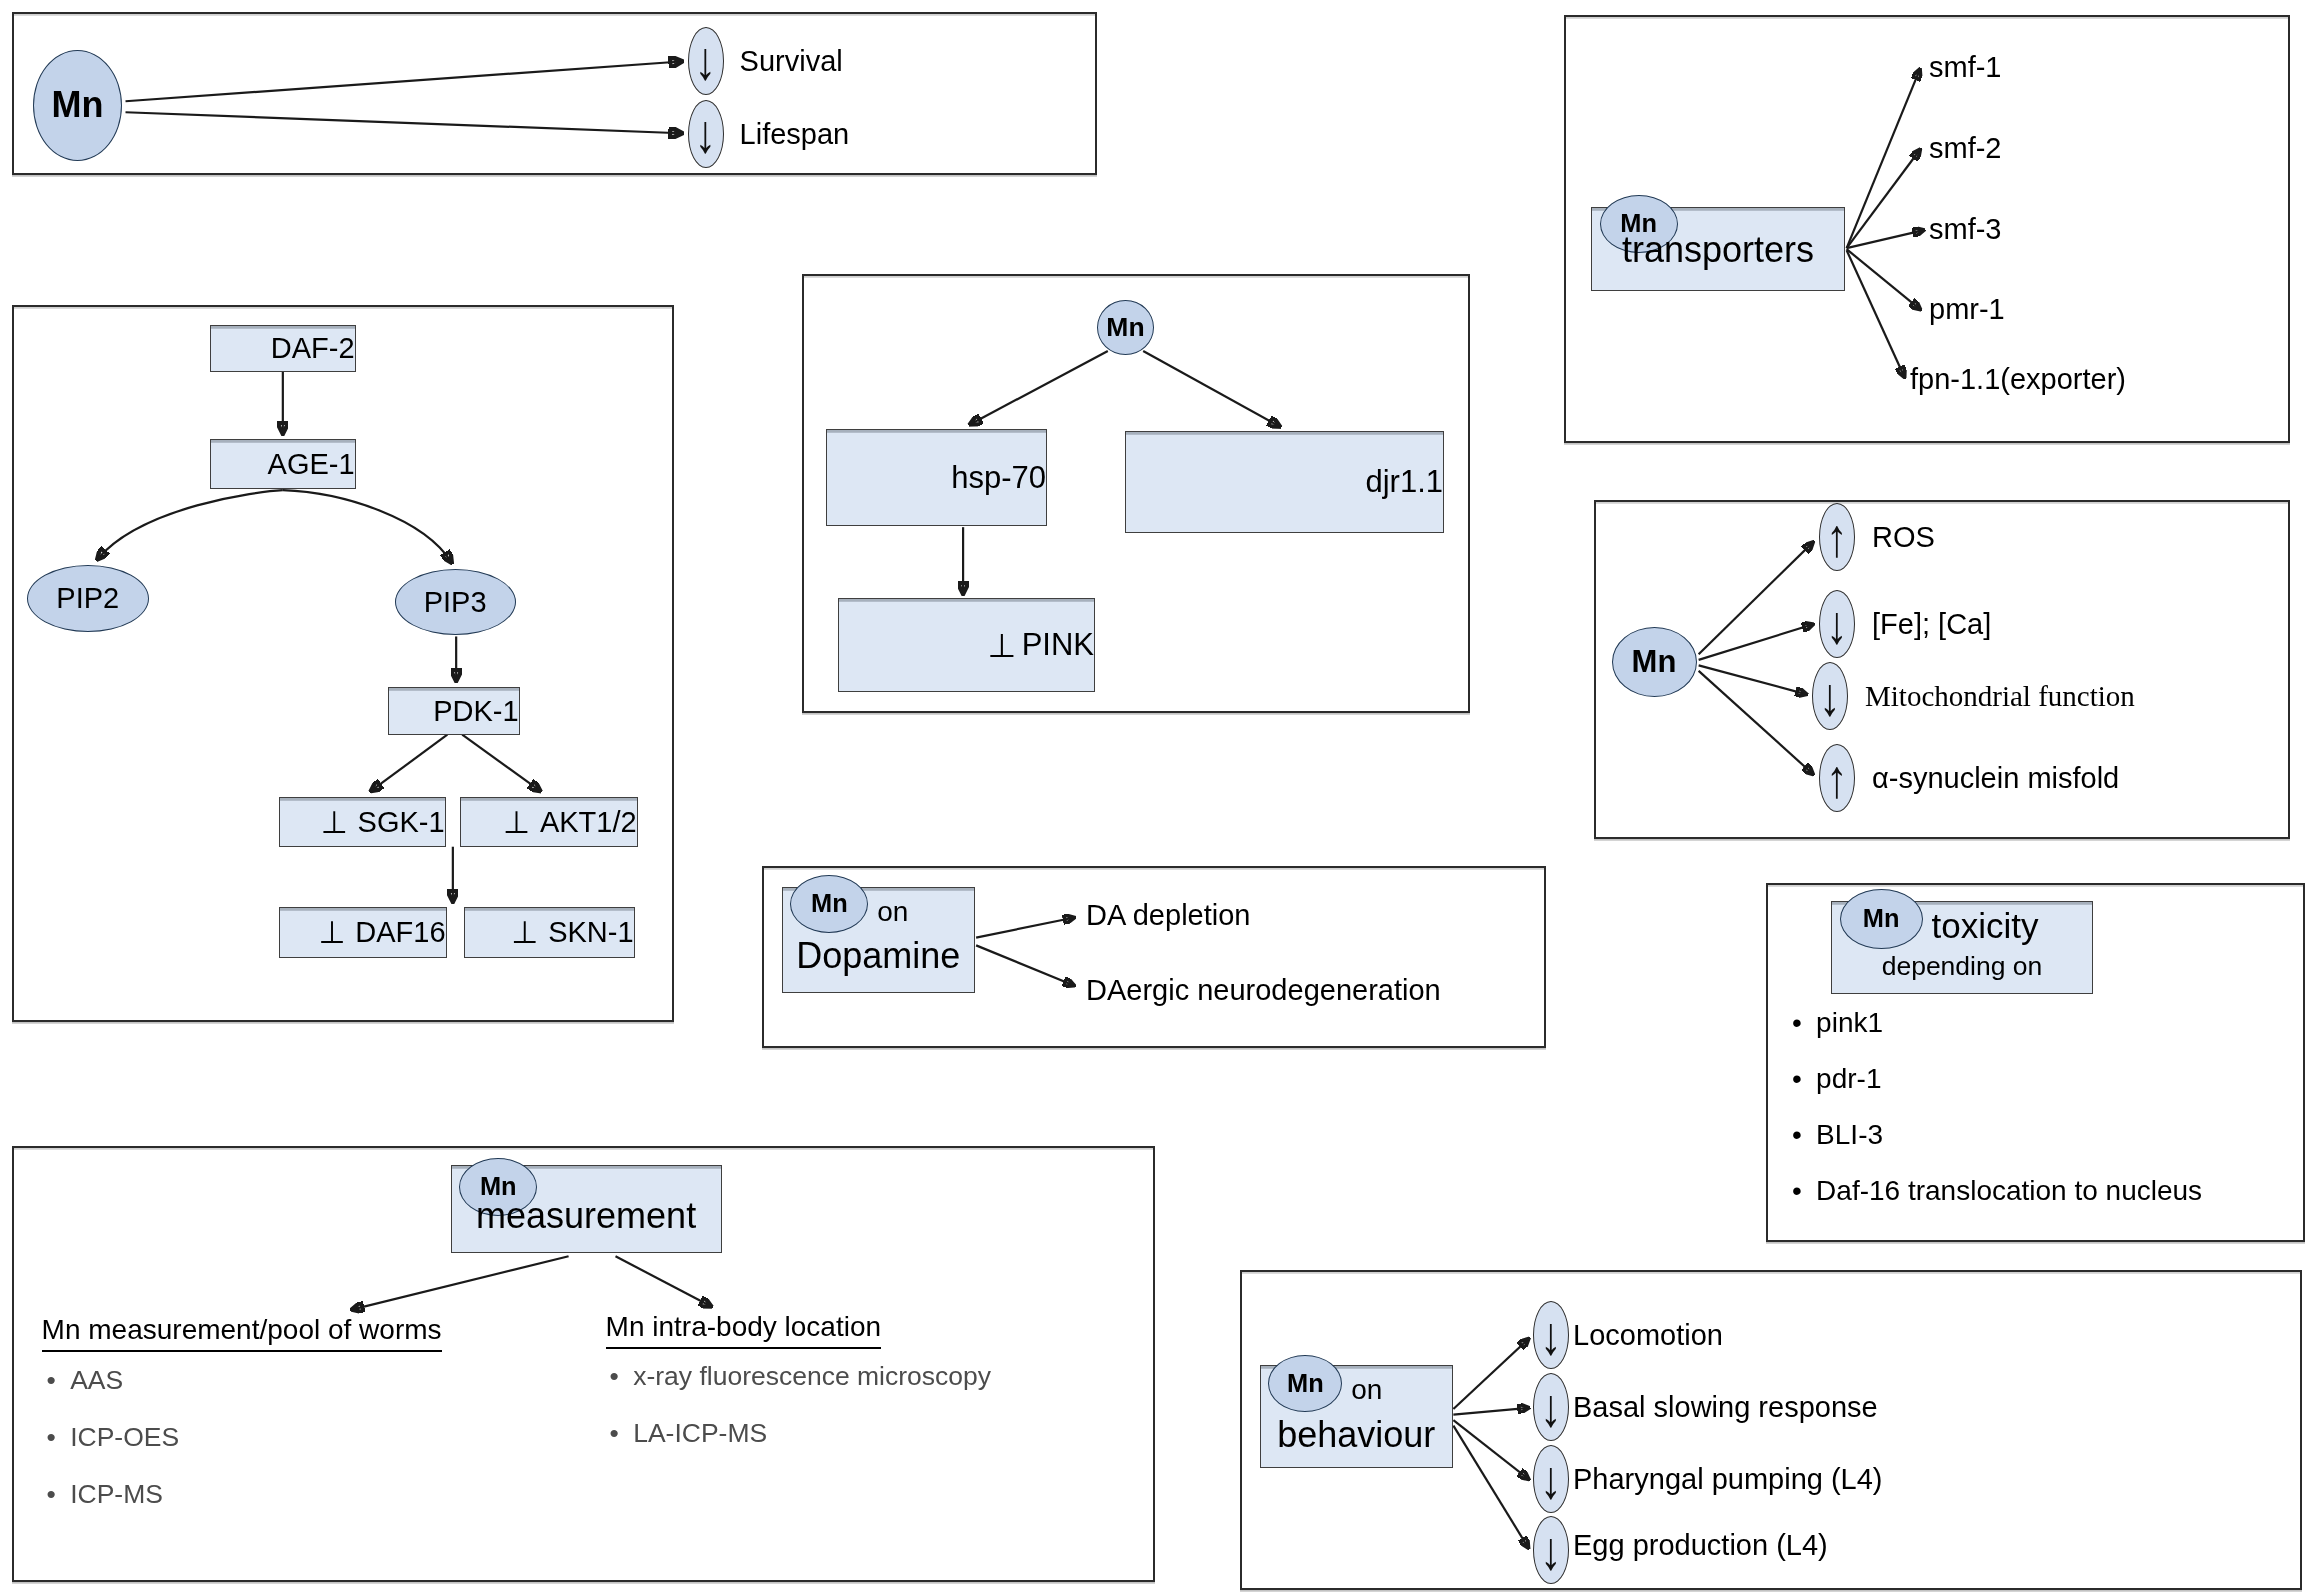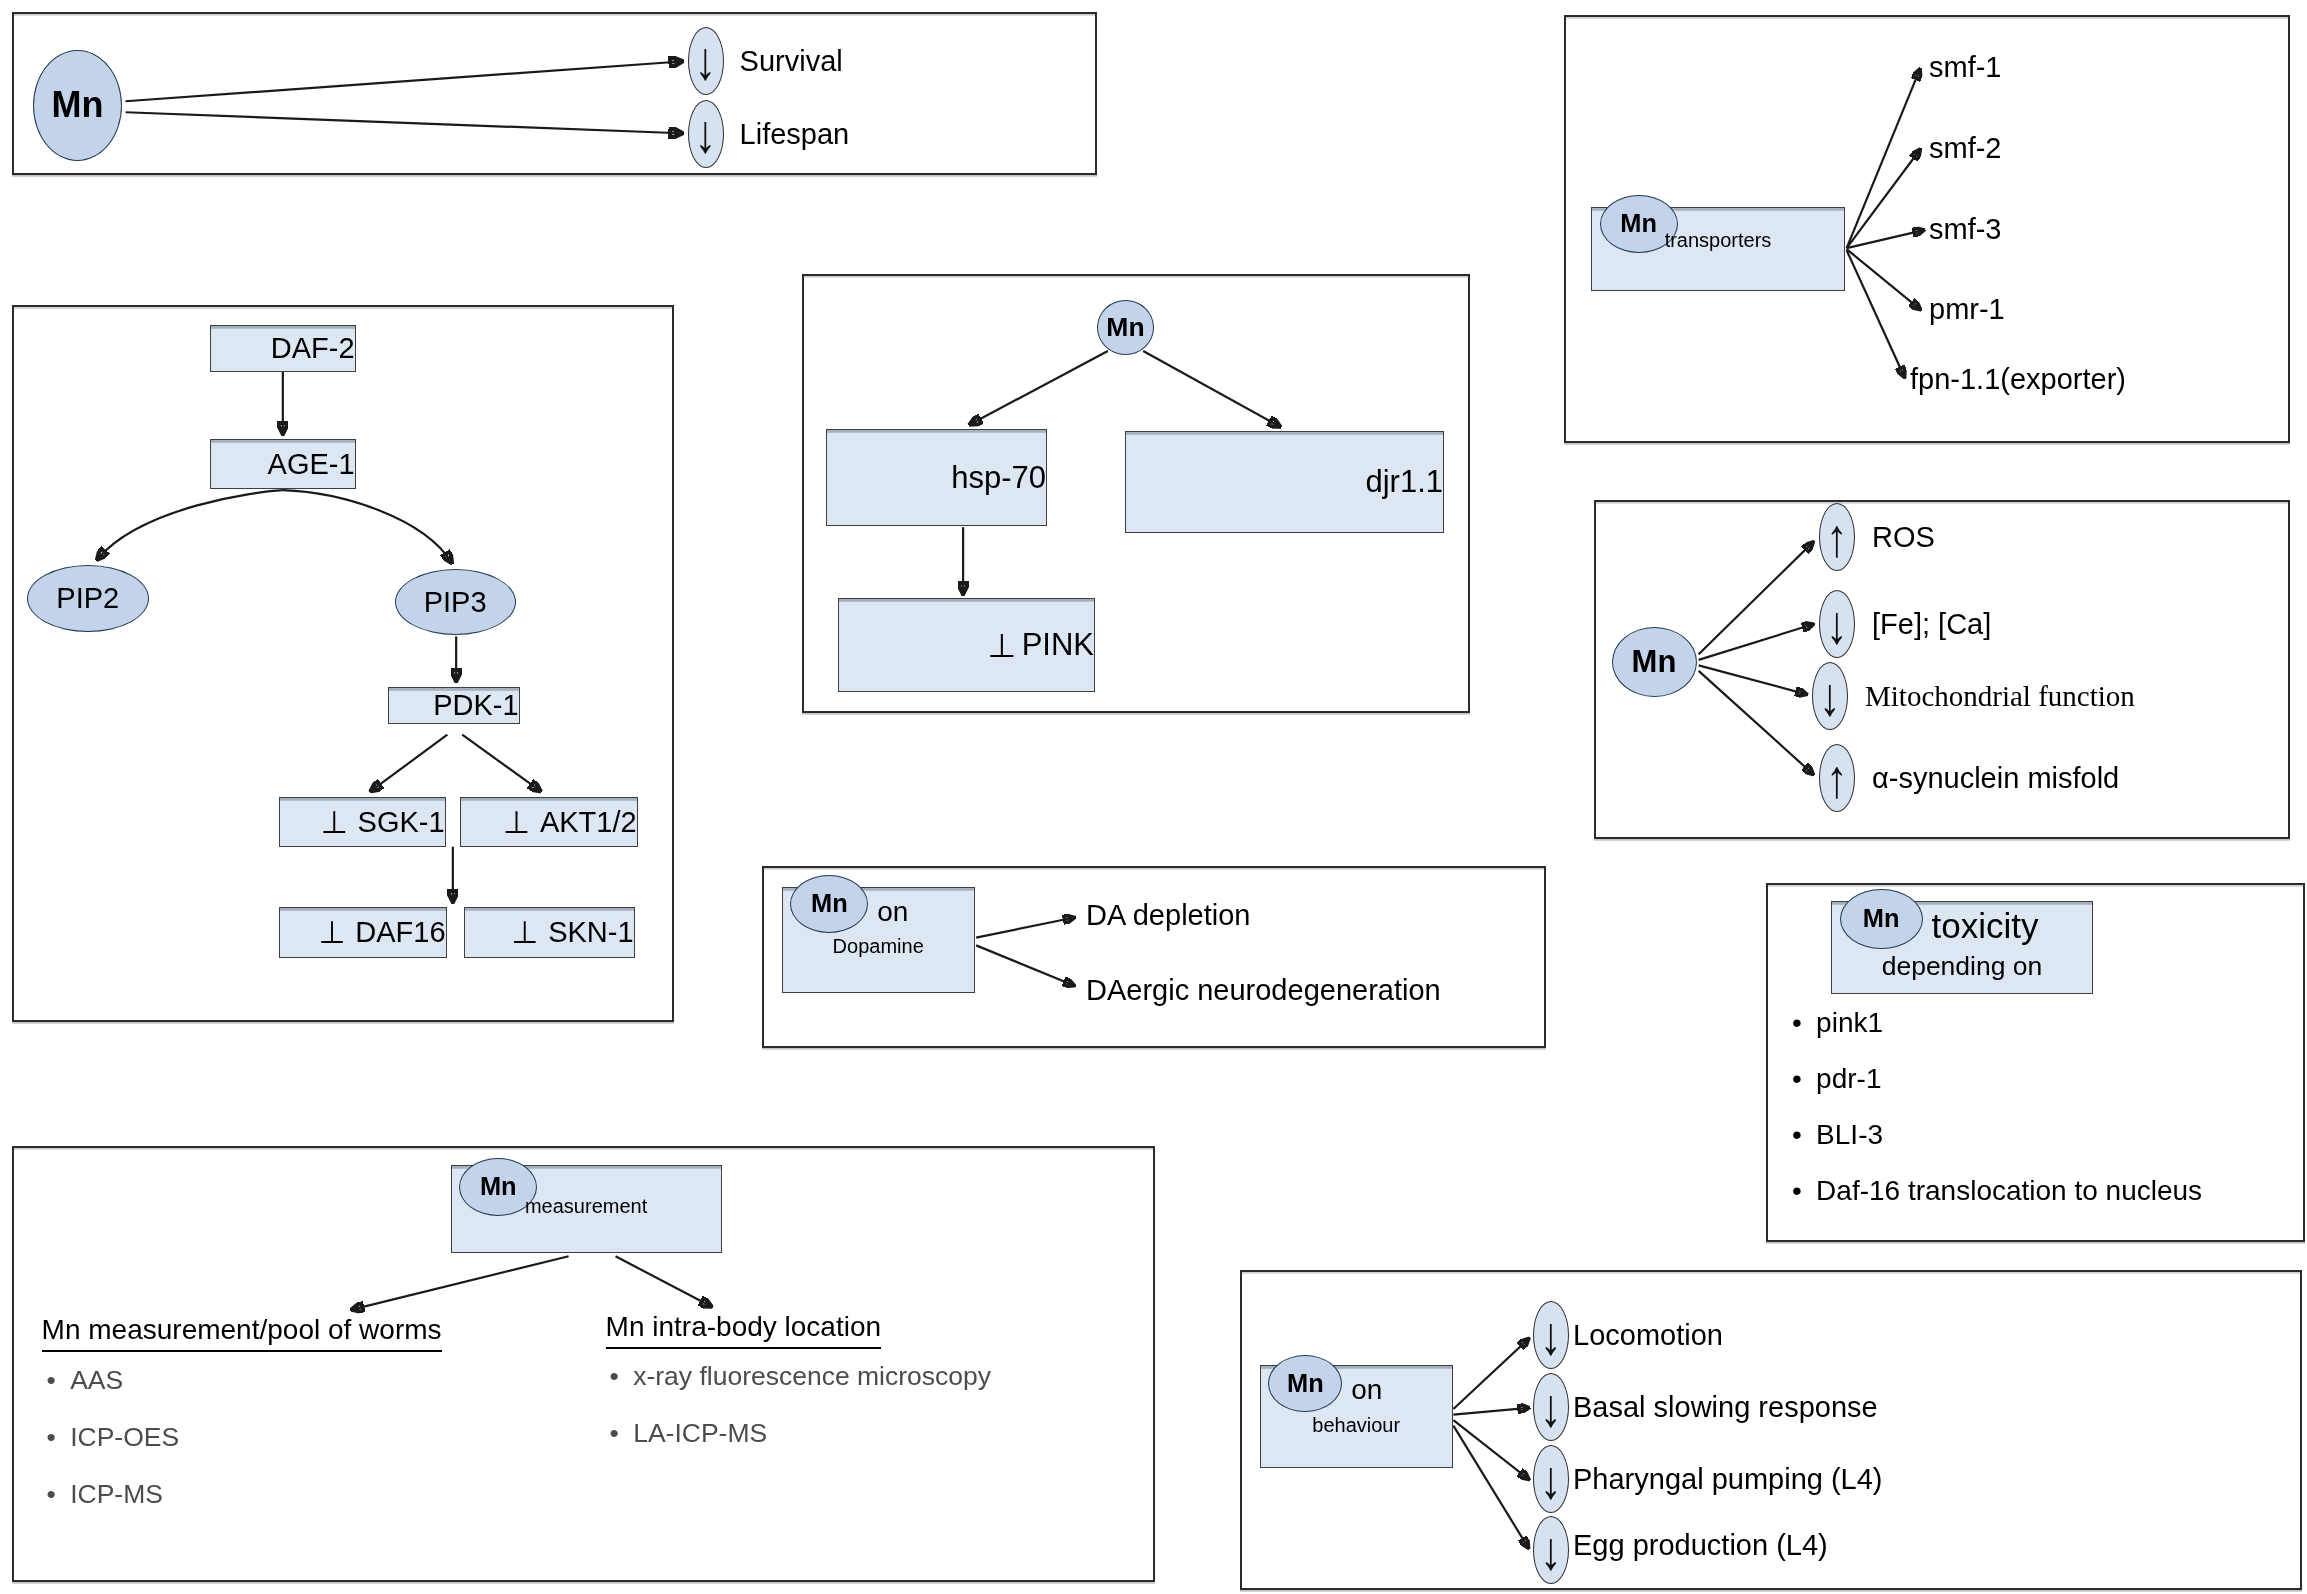--- a/index.html
+++ b/index.html
@@ -20,21 +20,21 @@
   .small-ell span{transform:scaleY(1.25);display:block;}
   .lbl{position:absolute;transform:translateY(-50%);font-size:29px;white-space:nowrap;}
   .inh{font-size:31px;margin-right:2.2px;}
   .titlebox{position:absolute;background:#dde7f4;border:1.7px solid #3f3f3f;box-sizing:border-box;
             padding:2.2px 7.7px 5.5px 7.7px;box-shadow:inset 0 2.8px 0 rgba(100,108,120,.45);}
   .titlebox .row1{display:flex;align-items:center;gap:8.8px;}
   .mini-ell{flex:0 0 auto;background:#c3d3ea;border:1.7px solid #223a55;border-radius:50%;
             box-sizing:border-box;display:flex;align-items:center;justify-content:center;
             font-weight:bold;font-size:25.4px;width:78px;height:58px;margin-top:-15.5px;}
   .word{font-size:28px;}
-  .row2{font-size:20px;text-align:center;margin-top:2.2px;}
+  .row2{font-size:36px;text-align:center;margin-top:2.2px;}
   .blist{position:absolute;display:flex;flex-direction:column;}
   .bitem{display:flex;gap:14.3px;font-size:28px;line-height:1.5;}
   .bdot{flex:0 0 auto;}
   .muted .bitem{color:#4c4c4c;font-size:26.5px;line-height:1.35;}
   .heading{position:absolute;font-size:28px;white-space:nowrap;border-bottom:2.8px solid #000;
            padding-bottom:4.4px;}
 </style>
 </head>
 <body>
 
@@ -83,21 +83,21 @@
     </div>
     <div class="nodebox" style="left:196px;top:132px;width:146px;height:50px;">
       <span>AGE-1</span>
     </div>
     <div class="ell" style="left:13.2px;top:258px;width:122px;height:67px;font-size:29px;font-weight:normal;">
       <span>PIP2</span>
     </div>
     <div class="ell" style="left:381px;top:262px;width:121px;height:66px;font-size:29px;font-weight:normal;">
       <span>PIP3</span>
     </div>
-    <div class="nodebox" style="left:374px;top:380px;width:132px;height:37px;">
+    <div class="nodebox" style="left:374px;top:380px;width:132px;height:48px;">
       <span>PDK-1</span>
     </div>
     <div class="nodebox" style="left:265px;top:490px;width:167px;height:50px;">
       <span class="inh">⊥</span>
       <span>SGK-1</span>
     </div>
     <div class="nodebox" style="left:446px;top:490px;width:178px;height:50px;">
       <span class="inh">⊥</span>
       <span>AKT1/2</span>
     </div>

